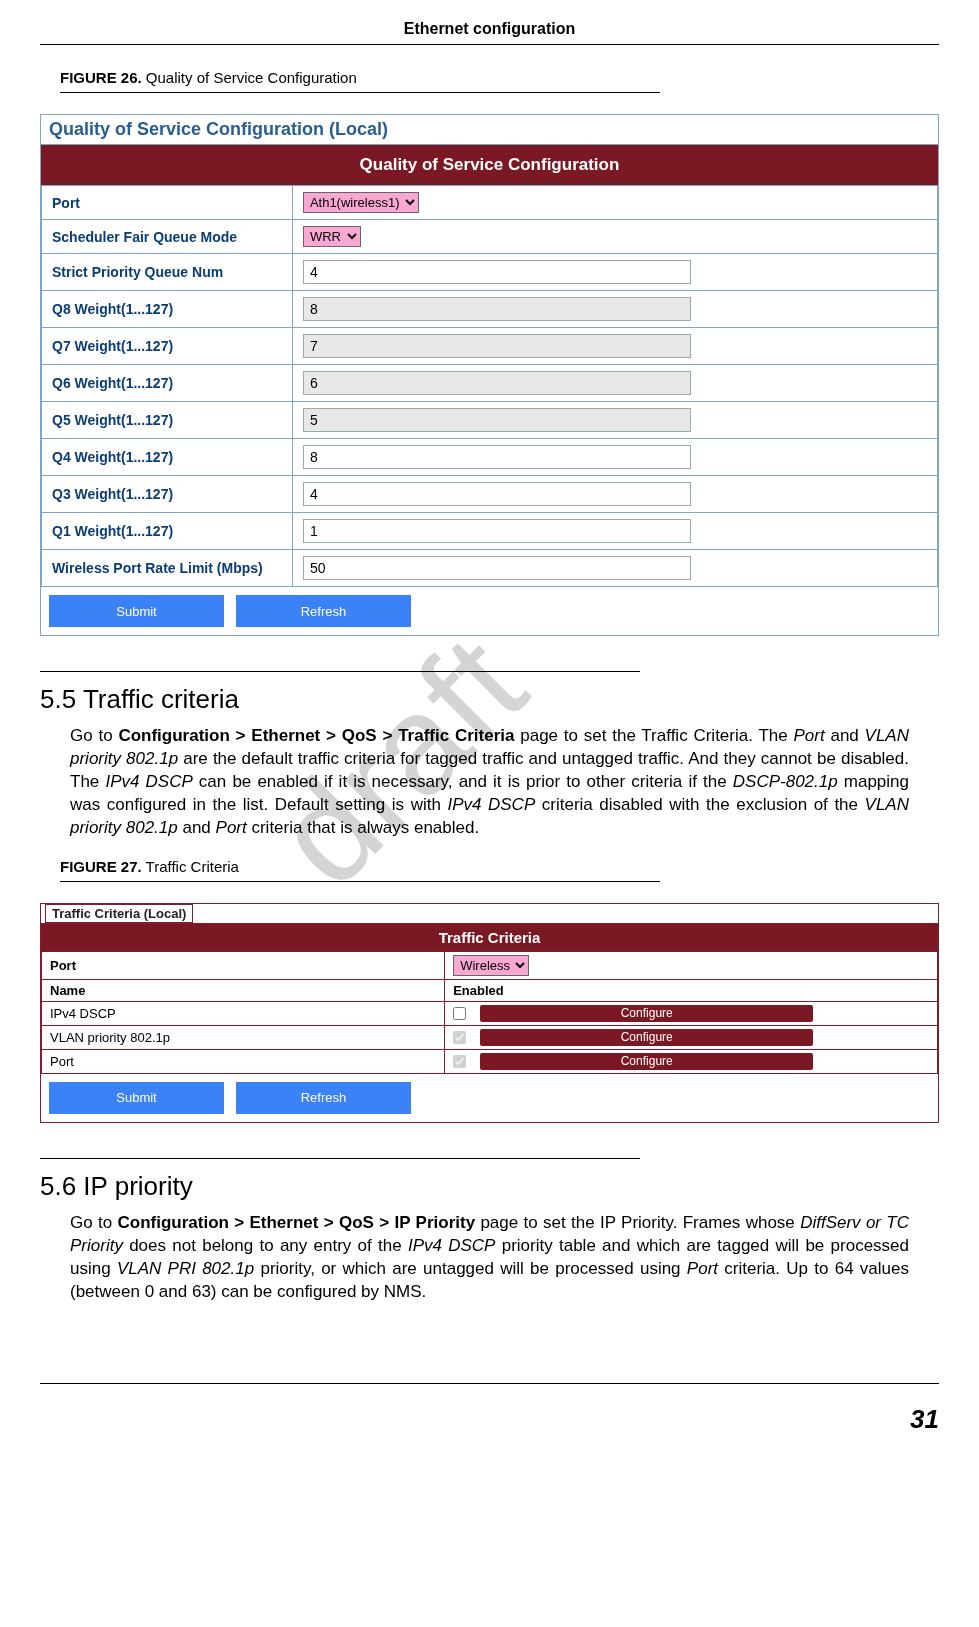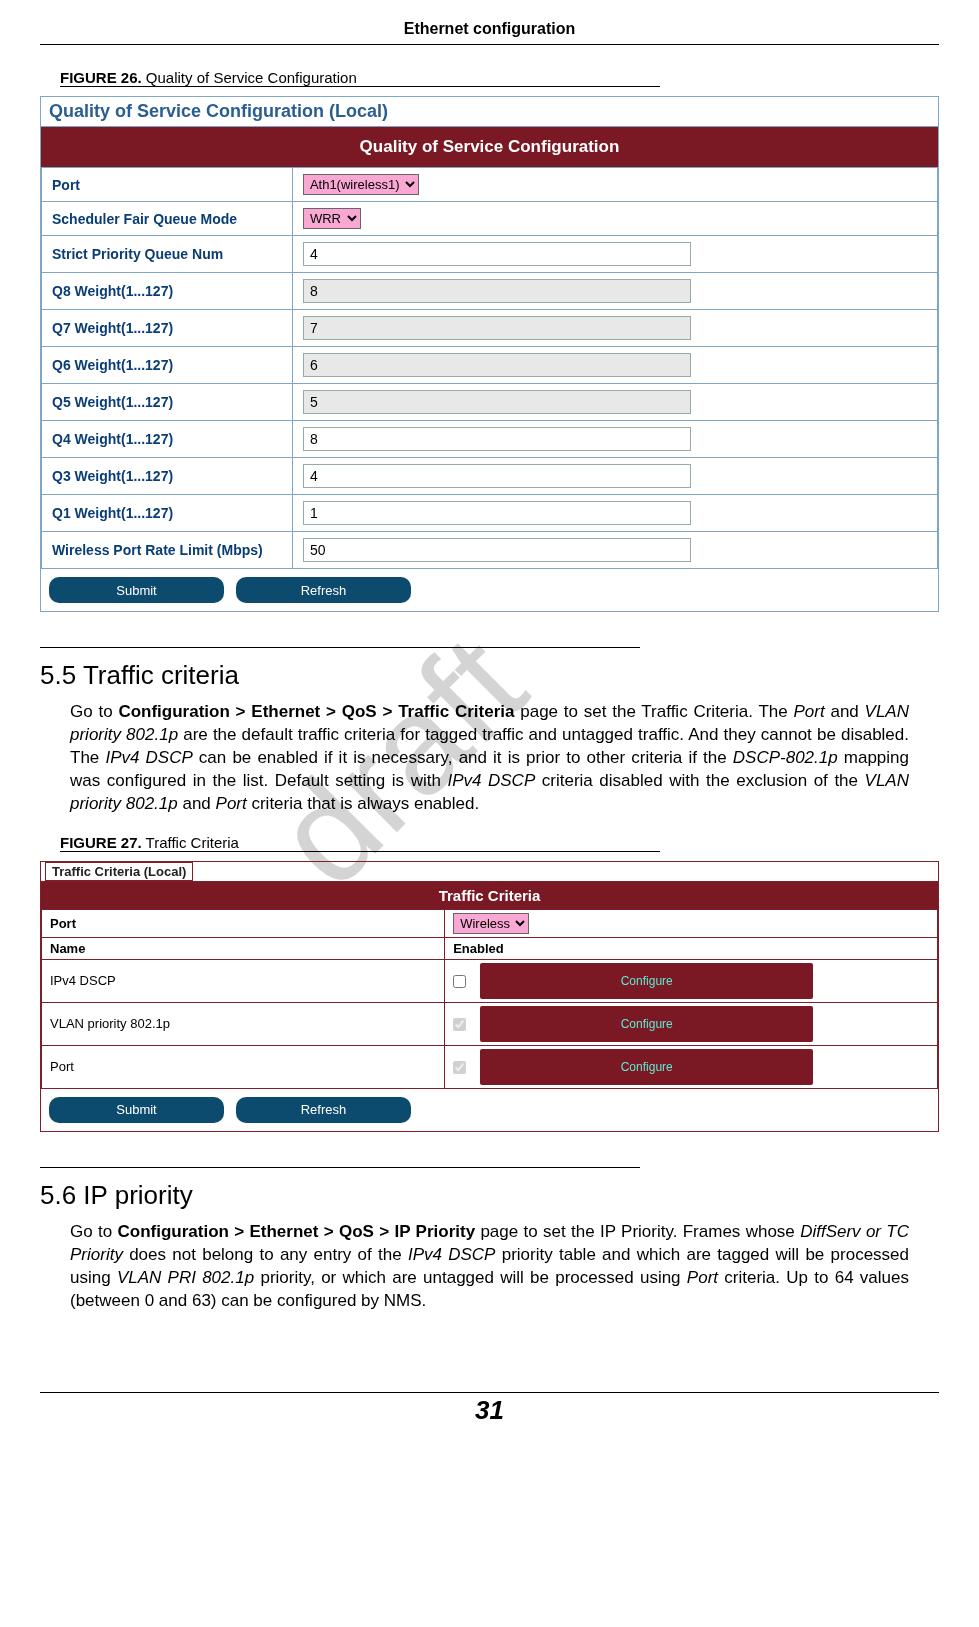--- a/index.html
+++ b/index.html
@@ -1,46 +1,46 @@
 <!DOCTYPE html>
 <html><head>
 <meta charset="utf-8">
 <style>
 body{margin:0;background:#fff;font-family:Arial,Helvetica,sans-serif;color:#000;width:979px}
 .page{padding:20px 40px 10px}
 .run-header{text-align:center;font-weight:700;font-size:16px;border-bottom:1px solid #000;padding-bottom:6px;margin-bottom:20px}
-.fig-caption{font-size:15px;padding:4px 0 0;border-bottom:1px solid #000;margin-bottom:9px;width:600px;margin-left:20px}
+.fig-caption{font-size:15px;padding:4px 0 6px;border-bottom:1px solid #000;margin-bottom:21px;width:600px;margin-left:20px}
 .fig-caption .fnum{font-weight:700}
 .qos-panel{border:1px solid #7fa5c7;margin:0 0 20px}
 .qos-legend{background:#fff;color:#2a5e90;font-weight:700;font-size:18px;padding:4px 8px;border-bottom:1px solid #7fa5c7}
 .qos-title-bar{background:#7a1824;color:#fff;font-weight:700;text-align:center;padding:10px 0;font-size:17px}
 .qos-table{width:100%;border-collapse:collapse}
 .qos-table td{border:1px solid #7fa5c7;font-size:14px;padding:6px 10px}
 .qos-table td.label{width:28%;font-weight:700;color:#0a3d74;background:#fff}
 .qinput{background:#e8e8e8;border:1px solid #9aa;width:60%;padding:3px 6px;font-size:14px}
 .qsel{border:1px solid #666;background:#f9a8d4;padding:1px 2px;font-size:13px}
 .btn-row{padding:8px;display:flex;gap:0}
-.btn{flex:0 0 175px;background:#0c4a6e;color:#fff;border:none;height:26px;font-size:13px;cursor:pointer;border-radius:10px}
+.btn{flex:0 0 175px;background:#3b82f6;color:#fff;border:none;height:32px;font-size:13px;cursor:pointer;border-radius:0}
 .btn+.btn{margin-left:12px}
 .sect-rule{border-top:1px solid #000;margin:35px 0 4px;width:600px}
 h2.sect{font-weight:400;font-size:26px;margin:12px 0 10px}
 p.body{font-size:17px;line-height:1.35;margin:0 30px 14px;text-align:justify}
 .bold{font-weight:700}
 .it{font-style:italic}
 .watermark{position:absolute;left:260px;top:680px;color:#b9b9b9;font-size:140px;font-weight:400;transform:rotate(-45deg);font-family:Arial;opacity:.6;pointer-events:none;z-index:-1}
 .tc-panel{border:1px solid #7f1f2a;margin:0 0 10px}
 .tc-legend{background:#fff;border:1px solid #7f1f2a;display:inline-block;font-size:13px;font-weight:700;color:#222;padding:1px 6px;margin:-1px 0 0 4px}
 .tc-title{background:#7a1824;color:#fff;text-align:center;font-weight:700;font-size:15px;padding:5px 0;border-top:1px solid #7f1f2a}
 .tc-table{width:100%;border-collapse:collapse}
 .tc-table td,.tc-table th{border:1px solid #7f1f2a;font-size:13px;padding:3px 8px}
 .tc-table th{text-align:left;font-weight:700;background:#fff}
-.cfg-btn{background:#7a1824;color:#5eead4;width:70%;border:none;height:36px;font-size:12px;cursor:pointer;border-radius:2px}
+.cfg-btn{background:#7a1824;color:#ffffff;width:70%;border:none;height:17px;font-size:12px;cursor:pointer;border-radius:2px}
 .chk{margin:0 14px 0 0;vertical-align:middle}
 .tc-cell-right{text-align:left;width:55%}
-.foot{border-top:1px solid #000;margin-top:80px;text-align:center;font-weight:700;font-size:26px;font-style:italic;padding-top:2px}
+.foot{border-top:1px solid #000;margin-top:80px;text-align:right;font-weight:700;font-size:26px;font-style:italic;padding-top:20px}
 </style>
 </head>
 <body>
 
 <div class="page">
  <div class="run-header">Ethernet configuration</div>
  <div class="watermark">draft</div>
 
  <div class="fig-caption">
   <span class="fnum">FIGURE 26.</span><span> Quality of Service Configuration</span>

